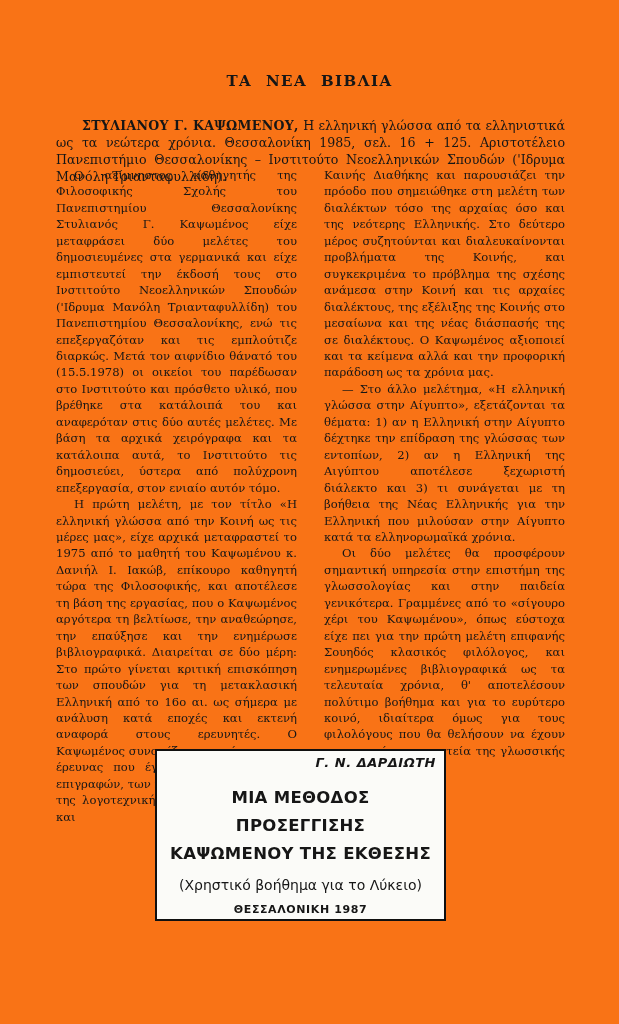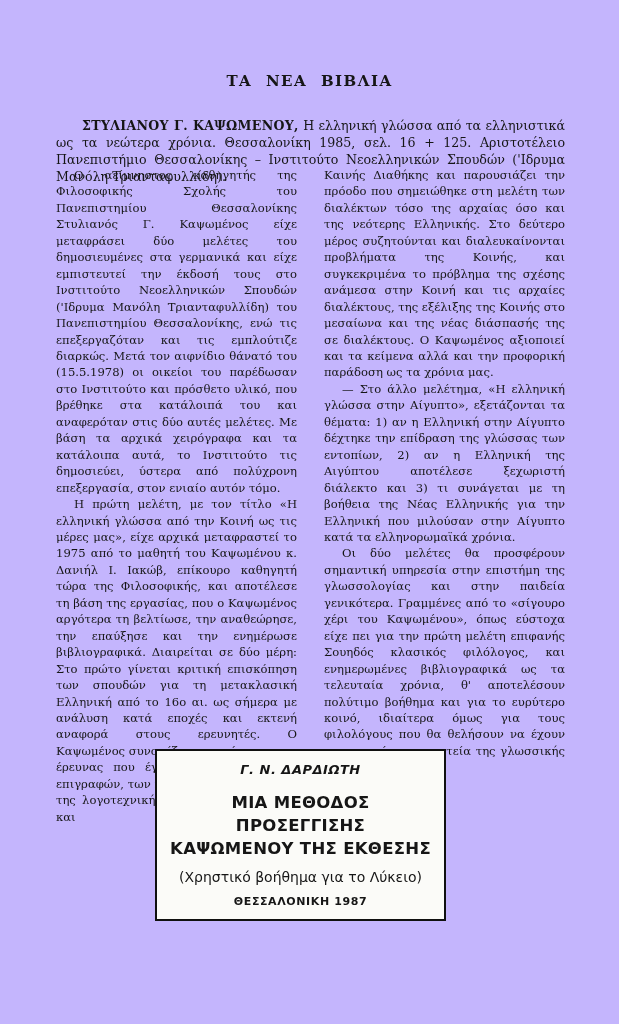--- a/index.html
+++ b/index.html
@@ -1,21 +1,21 @@
 <!DOCTYPE html>
 <html lang="el"><head>
 <meta charset="utf-8">
 <style>
   html, body { margin: 0; padding: 0; background: #e9e9e7; }
   .page {
     position: relative;
     width: 619px;
     height: 1024px;
     margin: 0 auto;
-    background: #c4b5fd;
+    background: #f97316;
     color: #161616;
     font-family: "DejaVu Serif", serif;
     overflow: hidden;
   }
   .section-title {
     position: absolute;
     top: 72px;
     left: 0;
     width: 100%;
     text-align: center;
@@ -74,25 +74,26 @@
     flex-direction: column;
     justify-content: center;
     padding: 6px 8px;
   }
   .ad-author {
     font-style: italic;
     font-weight: bold;
     font-size: 13px;
     margin-bottom: 14px;
     letter-spacing: 0.5px;
+    text-align: right;
   }
   .ad-title-line {
     font-weight: bold;
     font-size: 16.5px;
-    line-height: 23px;
+    line-height: 28px;
     letter-spacing: 0.3px;
   }
   .ad-subtitle {
     font-weight: normal;
     font-size: 14px;
     margin-top: 9px;
   }
   .ad-imprint {
     font-weight: bold;
     font-size: 11px;

